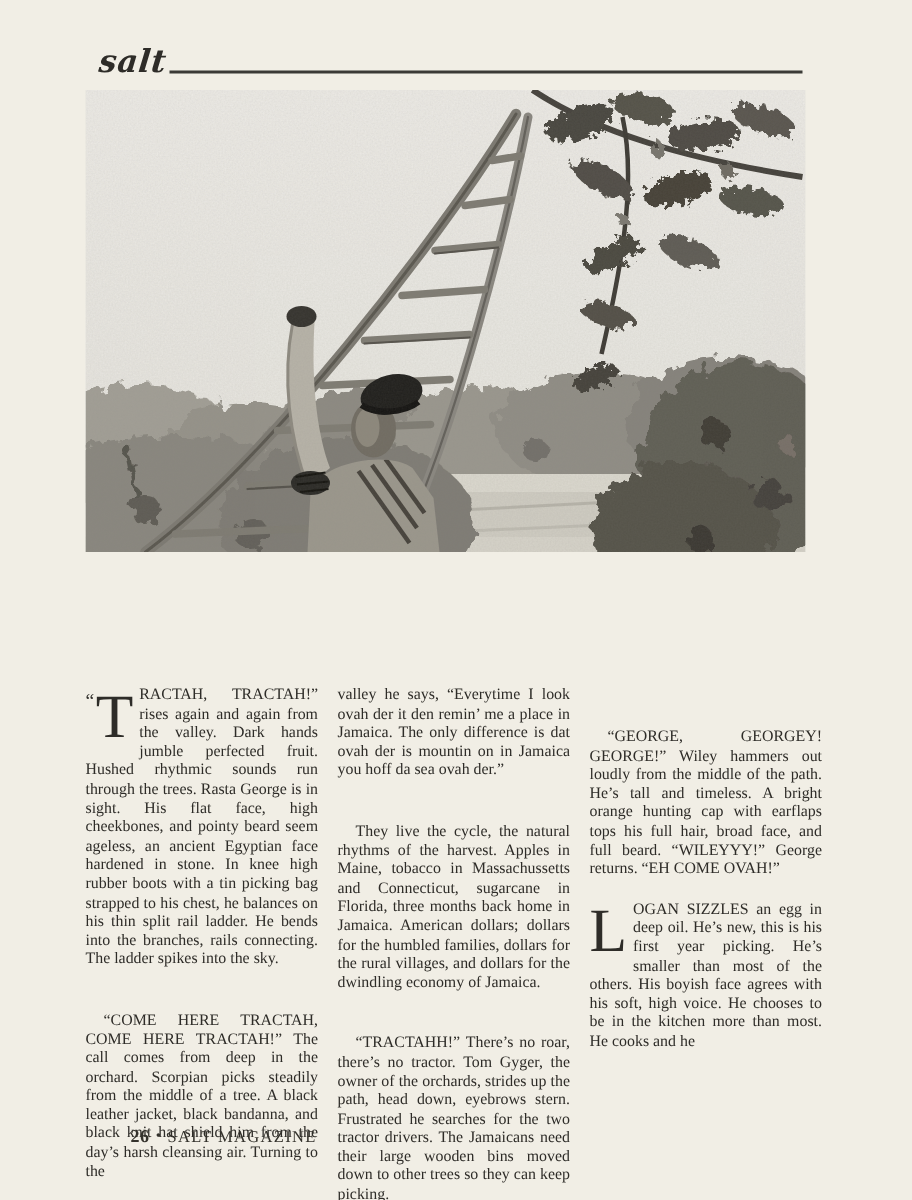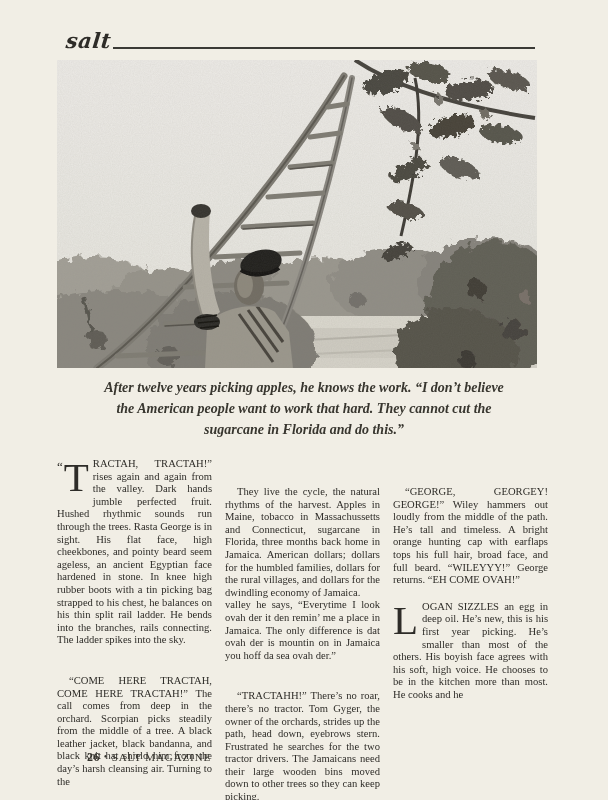--- a/index.html
+++ b/index.html
@@ -217,37 +217,36 @@
         <circle cx="420" cy="230" r="10" fill="#3f3c36"></circle>
         <circle cx="455" cy="270" r="11" fill="#45423c"></circle>
         <circle cx="410" cy="300" r="9" fill="#3a3731"></circle>
         <circle cx="468" cy="236" r="6" fill="#787068"></circle>
       </g>
 
       <rect x="0" y="0" width="480" height="308" filter="url(#grainF)" opacity="0.85"></rect>
     </svg>
   </figure>
 
-  <p class="caption">After twelve years picking apples, he knows the work. “I don’t believe the American people want to work that hard. They cannot cut the sugarcane in Florida and do this.”</p>
 
   <main class="article">
 
     <div class="col">
       <p class="para">
         <span class="dcwrap">
             <span class="dc-quote">“</span>
             <span class="dropcap">T</span>
           </span><span>RACTAH, TRACTAH!” rises again and again from the valley. Dark hands jumble perfected fruit. Hushed rhythmic sounds run through the trees. Rasta George is in sight. His flat face, high cheekbones, and pointy beard seem ageless, an ancient Egyptian face hardened in stone. In knee high rubber boots with a tin picking bag strapped to his chest, he balances on his thin split rail ladder. He bends into the branches, rails connecting. The ladder spikes into the sky.</span>
       </p>
       <p class="para indent">“COME HERE TRACTAH, COME HERE TRACTAH!” The call comes from deep in the orchard. Scorpian picks steadily from the middle of a tree. A black leather jacket, black bandanna, and black knit hat shield him from the day’s harsh cleansing air. Turning to the</p>
     </div>
 
     <div class="col">
+      <p class="para">valley he says, “Everytime I look ovah der it den remin’ me a place in Jamaica. The only difference is dat ovah der is mountin on in Jamaica you hoff da sea ovah der.”</p>
       <p class="para indent">They live the cycle, the natural rhythms of the harvest. Apples in Maine, tobacco in Massachussetts and Connecticut, sugarcane in Florida, three months back home in Jamaica. American dollars; dollars for the humbled families, dollars for the rural villages, and dollars for the dwindling economy of Jamaica.</p>
-      <p class="para">valley he says, “Everytime I look ovah der it den remin’ me a place in Jamaica. The only difference is dat ovah der is mountin on in Jamaica you hoff da sea ovah der.”</p>
       <p class="para indent">“TRACTAHH!” There’s no roar, there’s no tractor. Tom Gyger, the owner of the orchards, strides up the path, head down, eyebrows stern. Frustrated he searches for the two tractor drivers. The Jamaicans need their large wooden bins moved down to other trees so they can keep picking.</p>
     </div>
 
     <div class="col">
       <p class="para indent">“GEORGE, GEORGEY! GEORGE!” Wiley hammers out loudly from the middle of the path. He’s tall and timeless. A bright orange hunting cap with earflaps tops his full hair, broad face, and full beard. “WILEYYY!” George returns. “EH COME OVAH!”</p>
       <p class="para gap-before">
         <span class="dcwrap">
             <span class="dropcap">L</span>
           </span><span>OGAN SIZZLES an egg in deep oil. He’s new, this is his first year picking. He’s smaller than most of the others. His boyish face agrees with his soft, high voice. He chooses to be in the kitchen more than most. He cooks and he</span>
       </p>

